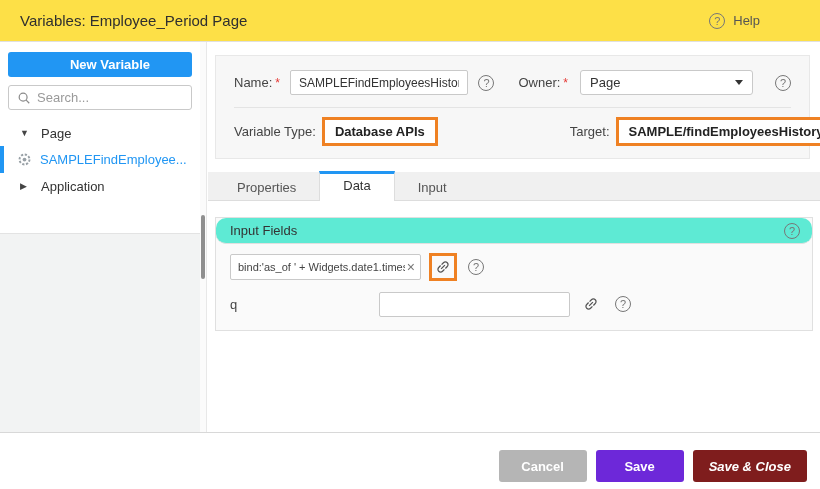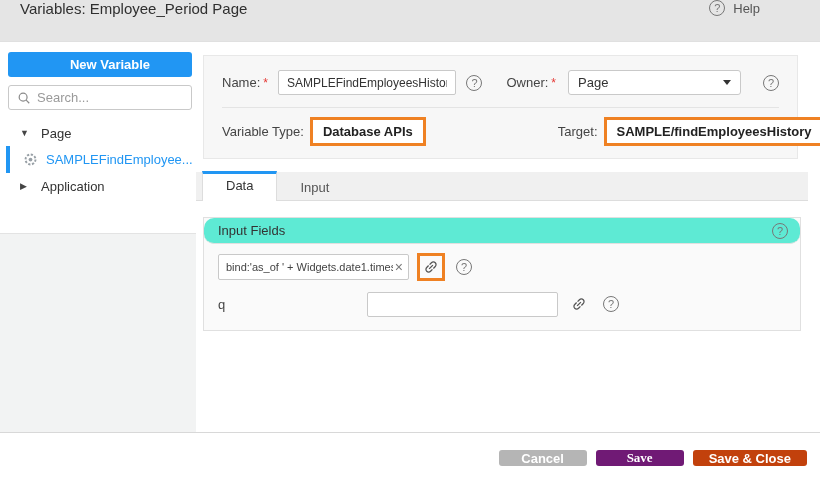--- a/index.html
+++ b/index.html
@@ -1,49 +1,49 @@
 <!DOCTYPE html>
 <html><head>
 <meta charset="utf-8">
 <style>
   * { margin:0; padding:0; box-sizing:border-box; }
   html,body { width:820px; height:489px; font-family:"Liberation Sans","DejaVu Sans",sans-serif; background:#fff; color:#333; }
   .stage { position:relative; width:820px; height:489px; background:#fff; overflow:hidden; }
 
   
-  .hdr { position:absolute; left:0; top:0; width:820px; height:42px; background:#e5e5e5; border-bottom:1px solid #e0e0e0; display:flex; align-items:flex-start; }
+  .hdr { position:absolute; left:0; top:0; width:820px; height:42px; background:#fde047; border-bottom:1px solid #e0e0e0; display:flex; align-items:center; }
   .hdr-title { font-size:15px; color:#2f2f2f; padding-left:20px; }
   .hdr-help { margin-left:auto; padding-right:60px; display:flex; align-items:center; gap:8px; cursor:pointer; }
   .help-ic { width:16px; height:16px; border:1px solid #777; border-radius:50%; color:#777; font-size:11px; line-height:14px; text-align:center; display:inline-block; flex:none; }
   .hdr-help-label { font-size:13px; color:#555; }
 
   
   .side { position:absolute; left:0; top:42px; width:200px; height:390px; background:#fff; }
   .btn-newvar { display:block; margin:10px 12px 0 8px; width:184px; height:25px; background:#2196f3; color:#fff; border:none; border-radius:3px; font-size:13px; font-weight:bold; font-family:inherit; cursor:pointer;padding-left:20px; }
   .sel { position:relative; margin:9px 8px 0 8px; width:184px; height:25px; background:#fff; border:1px solid #c9c9c9; border-radius:3px; display:flex; align-items:center; padding:0 9px; font-size:13px; color:#333; cursor:pointer; }
   .sel .car { margin-left:auto; width:0; height:0; border-left:4px solid transparent; border-right:4px solid transparent; border-top:5px solid #333; }
   .srch { position:relative; margin:8px 8px 0 8px; width:184px; height:25px; border:1px solid #c9c9c9; border-radius:3px; background:#fff; display:flex; align-items:center; padding:0 8px; gap:6px; }
   .srch svg { flex:none; }
   .srch input { border:none; outline:none; width:100%; font-size:13px; color:#333; font-family:inherit; background:transparent; }
   .srch input::placeholder { color:#9a9a9a; }
   .tree { margin-top:10px; }
   .titem { position:relative; height:26px; display:flex; align-items:center; padding-left:20px; gap:11px; font-size:13px; color:#333; cursor:pointer; }
   .titem .tri { font-size:9px; color:#444; width:10px; flex:none; }
-  .titem.child { padding-left:17px; gap:8px; height:27px;margin-left:6px; }
+  .titem.child { padding-left:17px; gap:8px; height:27px; }
   .titem.selected { color:#2196f3; }
   .titem.selected::before { content:""; position:absolute; left:0; top:0; bottom:0; width:4px; background:#2196f3; }
   .titem .lbl { white-space:nowrap; overflow:hidden; text-overflow:ellipsis; }
   .side-rest { position:absolute; left:0; top:191px; width:200px; bottom:0; background:#f2f3f3; border-top:1px solid #e3e3e3; }
 
   
   .sbar { position:absolute; left:200px; top:42px; width:7px; height:390px; background:#fbfbfb; border-right:1px solid #e8e8e8; }
   .sbar .thumb { position:absolute; left:1px; top:173px; width:4px; height:64px; background:#8f8f8f; border-radius:2px; cursor:grab; }
 
   
-  .main { position:absolute; left:196px; top:42px; width:612px; height:390px; background:#fff; }
+  .main { position:absolute; left:208px; top:42px; width:612px; height:390px; background:#fff; }
 
   .sum { position:absolute; left:7px; top:13px; width:595px; height:104px; background:#f7f7f7; border:1px solid #e8e8e8; }
   .row1 { display:flex; align-items:center; padding:14px 18px 12px 18px; }
   .flabel { font-size:13px; color:#444; white-space:nowrap; }
   .req { color:#e53935; font-size:12px; margin-left:3px; }
   .inp { height:25px; border:1px solid #c9c9c9; border-radius:2px; background:#fff; font-size:12px; color:#333; padding:0 8px; font-family:inherit; outline:none; }
   .name-inp { width:189px; margin-left:10px; }
   .owner-sel { width:183px; margin-left:12px; height:25px; }
   .ml10 { margin-left:10px; } .ml24 { margin-left:24px; } .ml14 { margin-left:14px; }
   .divider { margin:0 18px; border-top:1px solid #e4e4e4; }
@@ -66,24 +66,24 @@
   .clear-x { flex:none; font-size:14px; color:#777; line-height:1; margin-left:2px; cursor:pointer; }
   .q-inp { width:191px; }
   .bindbtn { margin-left:8px; width:26px; height:28px; display:flex; align-items:center; justify-content:center; background:transparent; border:none; cursor:pointer; flex:none; }
   .bindbtn.hl-box { border:3px solid #ef8123; width:28px; }
   .bindbtn svg { transform:rotate(-45deg); }
   .frow .help-ic { margin-left:11px; cursor:pointer; }
 
   
   .ftr { position:absolute; left:0; top:432px; width:820px; height:57px; background:#fff; border-top:1px solid #d8d8d8; }
   .ftr-btns { position:absolute; right:13px; top:17px; display:flex; gap:9px; }
-  .fbtn { height:16px; min-width:88px; padding:0 16px; border:none; border-radius:3px; color:#fff; font-size:13px; font-weight:bold; font-family:inherit; cursor:pointer; }
+  .fbtn { height:32px; min-width:88px; padding:0 16px; border:none; border-radius:3px; color:#fff; font-size:13px; font-weight:bold; font-family:inherit; cursor:pointer; }
   .fbtn.cancel { background:#b5b5b5; }
-  .fbtn.save { background:#701a75;font-family:Liberation Serif, serif; }
-  .fbtn.saveclose { background:#c2410c; }
+  .fbtn.save { background:#6d28d9; }
+  .fbtn.saveclose { background:#7f1d1d;font-style:italic; }
 </style>
 </head>
 <body>
 
 <div class="stage">
 
   <div class="hdr">
     <div class="hdr-title">Variables: Employee_Period Page</div>
     <div class="hdr-help">
       <span class="help-ic">?</span>
@@ -147,20 +147,21 @@
       <div class="divider"></div>
       <div class="row2">
         <span class="flabel">Variable Type:</span>
         <span class="hl">Database APIs</span>
         <span class="flabel tgt-label">Target:</span>
         <span class="hl">SAMPLE/findEmployeesHistory</span>
       </div>
     </div>
 
     <div class="tabbar">
+      <div class="tab">Properties</div>
       <div class="tab active">Data</div>
       <div class="tab">Input</div>
     </div>
 
     <div class="inpanel">
       <div class="inpanel-hd">
         <span class="inpanel-title">Input Fields</span>
         <span class="help-ic">?</span>
       </div>
 

